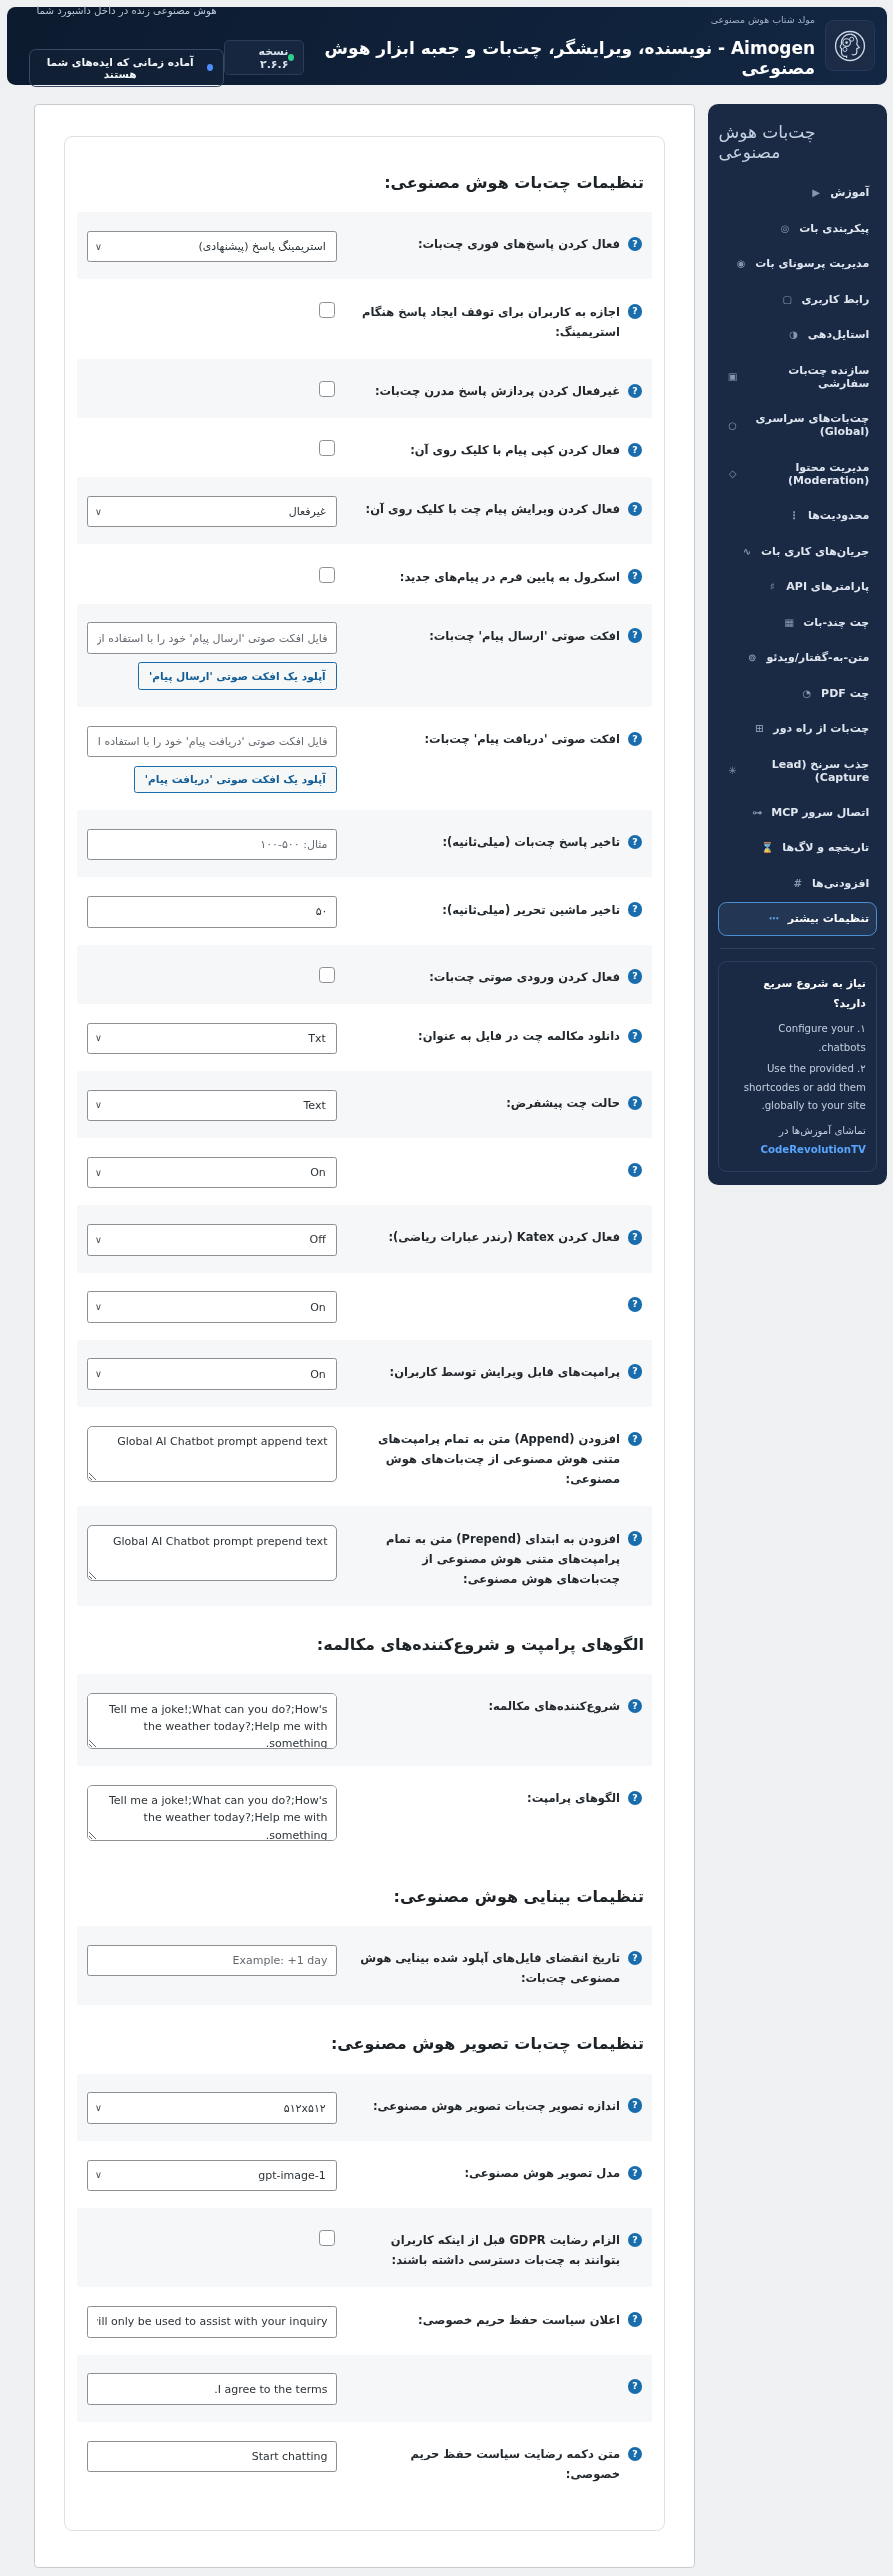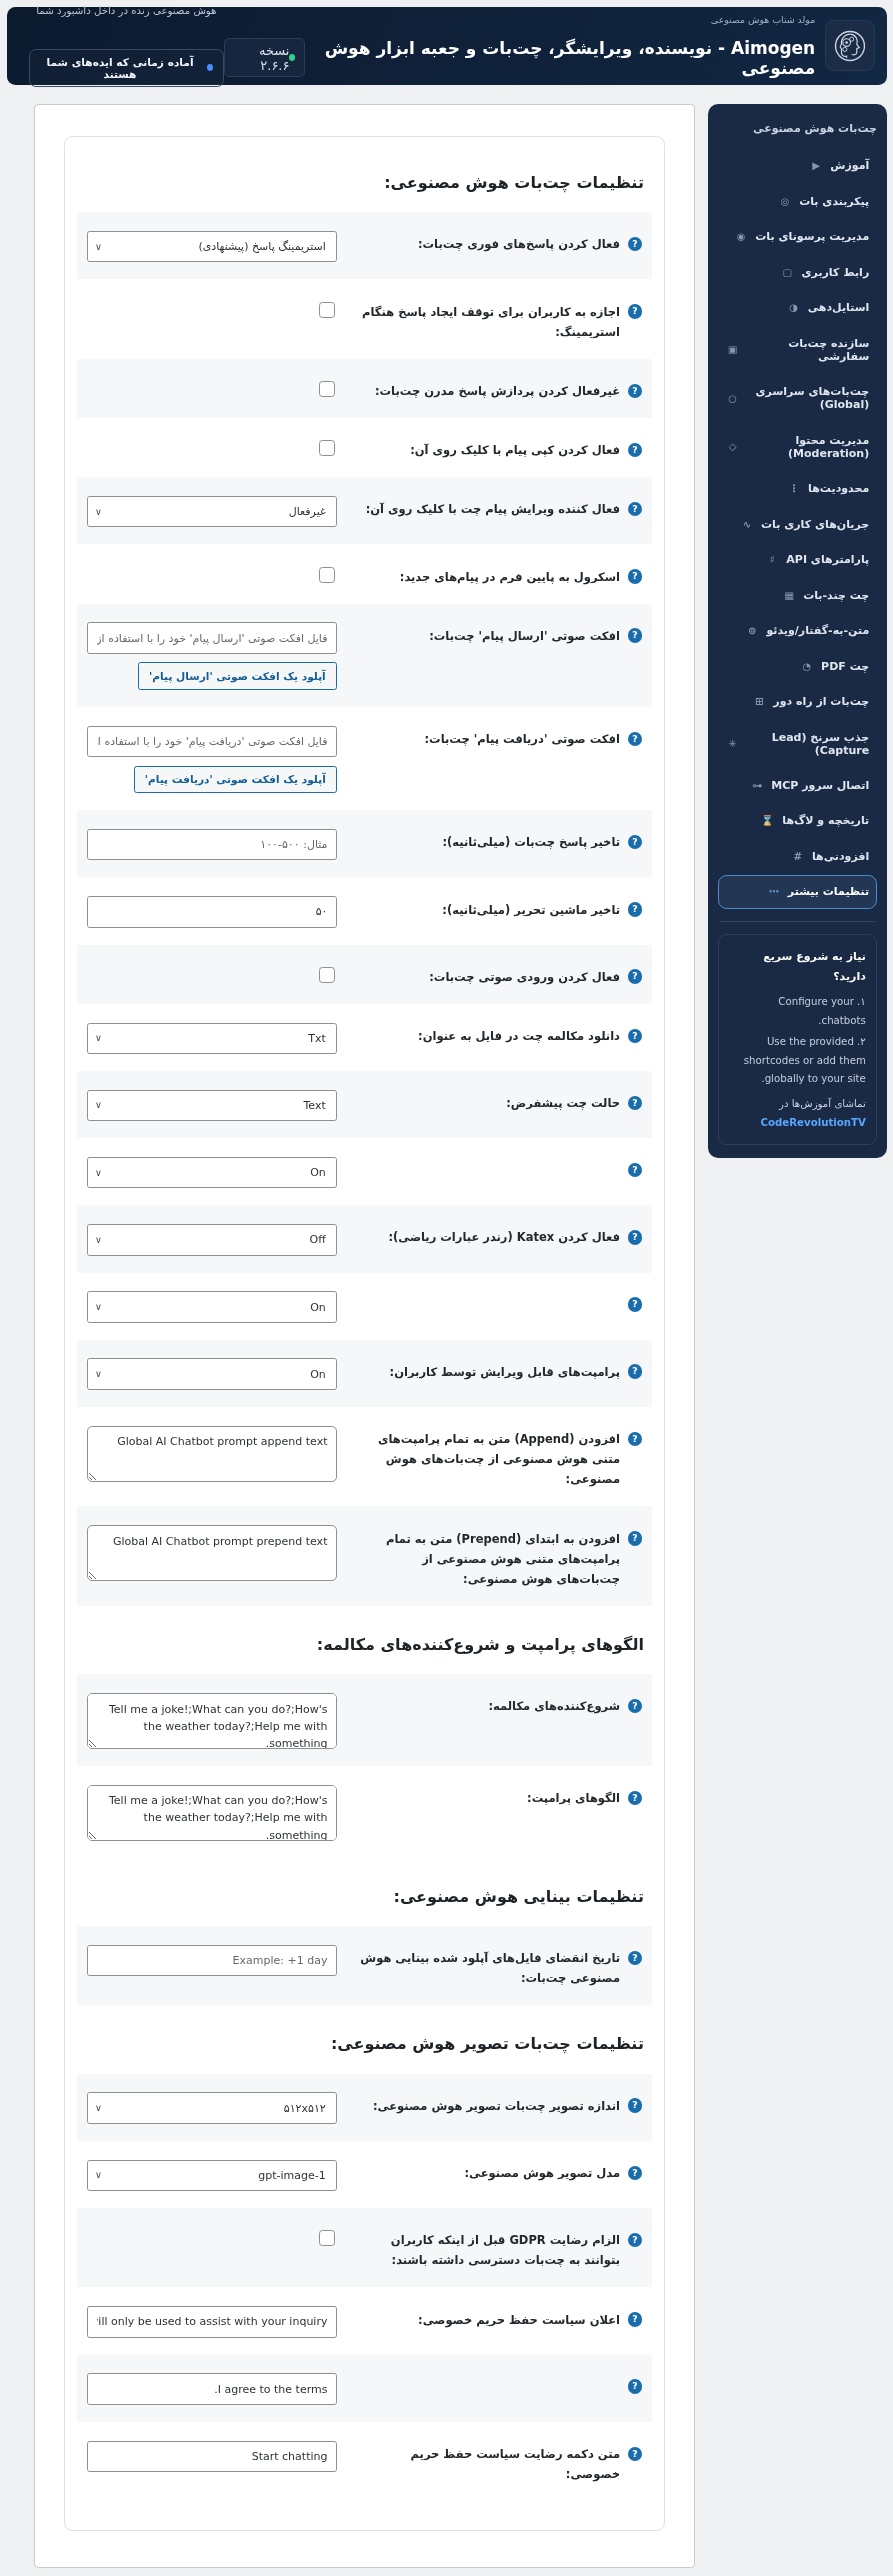--- a/index.html
+++ b/index.html
@@ -17,33 +17,33 @@
     display:flex;align-items:center;justify-content:space-between;
     padding:0 12px;direction:rtl;
   }
   .brand{display:flex;align-items:center;gap:10.2px;}
   .logo-box{width:56px;height:51px;border-radius:8.5px;background:#1c2c47;
     border:0.9px solid #27395a;display:flex;align-items:center;justify-content:center;}
   .brand-small{font-size:9.4px;color:#9fb0c7;margin-bottom:13px;}
   .brand-line{display:flex;align-items:center;gap:8.5px;}
   .brand-title{font-size:17px;font-weight:bold;color:#ffffff;}
   .version-badge{display:flex;align-items:center;gap:0;background:#16263e;
-    border:0.9px solid #2c3d5a;border-radius:5.1px;padding:3.4px 8.5px;font-size:13px;color:#d9e2ec;}
+    border:0.9px solid #2c3d5a;border-radius:5.1px;padding:3.4px 8.5px;font-size:11px;color:#d9e2ec;font-weight:bold;}
   .dot{width:6.8px;height:6.8px;border-radius:50%;display:inline-block;}
   .dot-green{background:var(--version-dot,#2fd08b);}
   .dot-blue{background:var(--ready-dot,#4c8dff);}
   .top-left{text-align:center;margin-left:10.2px;}
   .tagline{font-size:10.2px;color:#b9c4d4;margin-bottom:6.8px;}
   .ready-pill{display:inline-flex;align-items:center;gap:6.8px;border:0.9px solid #3a4a66;
     border-radius:6.8px;padding:6px 10.2px;font-size:10.6px;font-weight:bold;color:#f2f6fb;background:rgba(255,255,255,0.02);margin-top:26px;}
   
   .content{display:flex;direction:rtl;gap:12.8px;align-items:flex-start;padding:19px 6.8px 32px 34px;}
   
   .sidebar{width:179px;flex:none;background:#1b2a44;border-radius:10.2px;padding:15.3px 10.2px 13.6px;}
-  .sidebar-title{text-align:right;font-size:11px;font-weight:bold;color:#c6d1e2;margin:3.4px 0 13.6px;}
+  .sidebar-title{text-align:left;font-size:17px;font-weight:normal;color:#c6d1e2;margin:3.4px 0 13.6px;}
   .nav-item{display:flex;align-items:center;gap:7.7px;padding:9.4px 6.8px;border-radius:8.5px;
     font-size:11px;font-weight:600;color:#dfe6f0;cursor:pointer;border:1.7px solid transparent;margin:1.7px 0;}
   .nav-item .nav-ico{color:#8696ae;font-size:10.2px;width:12.8px;text-align:center;flex:none;}
   .nav-item.active{background:#233755;border-color:var(--active-border,#4b8fd2);color:#ffffff;}
   .nav-item.active .nav-ico{color:#63a8e8;}
   .side-divider{border:none;border-top:0.9px solid #33415e;margin:12px 1.7px;}
   .side-footer{border:0.9px solid #2e3e5e;border-radius:8.5px;padding:12px 10.2px;font-size:10.2px;
     color:#c3cede;line-height:1.8;text-align:right;}
   .side-footer .sf-title{font-size:11px;font-weight:bold;color:#ffffff;margin-bottom:6.8px;}
   .sf-step{margin:3.4px 0;}
@@ -246,21 +246,21 @@
               <span class="help">?</span>
               <span>فعال کردن کپی پیام با کلیک روی آن:</span>
             </div>
             <div class="row-control">
               <input type="checkbox" class="cb" style="">
             </div>
           </div>
           <div class="row shade">
             <div class="row-label">
               <span class="help">?</span>
-              <span>فعال کننده ویرایش پیام چت با کلیک روی آن:</span>
+              <span>فعال کردن ویرایش پیام چت با کلیک روی آن:</span>
             </div>
             <div class="row-control">
               <div class="select-wrap"><select class="ctl"><option>غیرفعال</option></select><span class="chev">∨</span></div>
             </div>
           </div>
           <div class="row">
             <div class="row-label">
               <span class="help">?</span>
               <span>اسکرول به پایین فرم در پیام‌های جدید:</span>
             </div>

